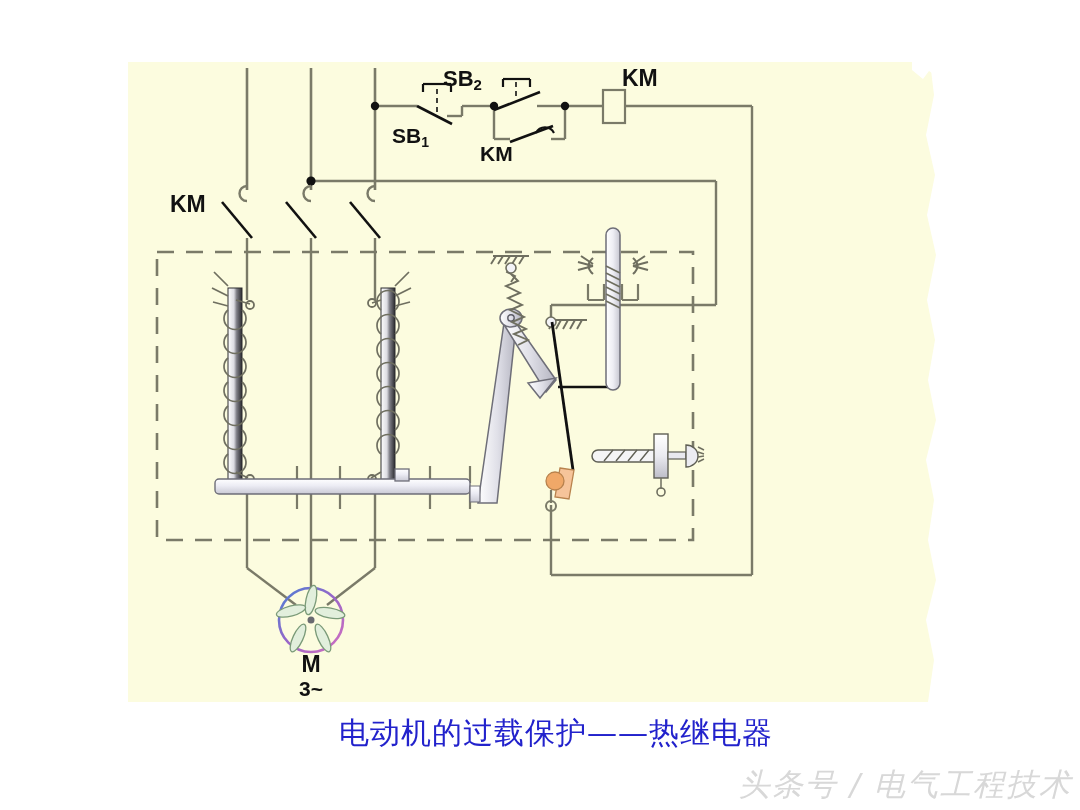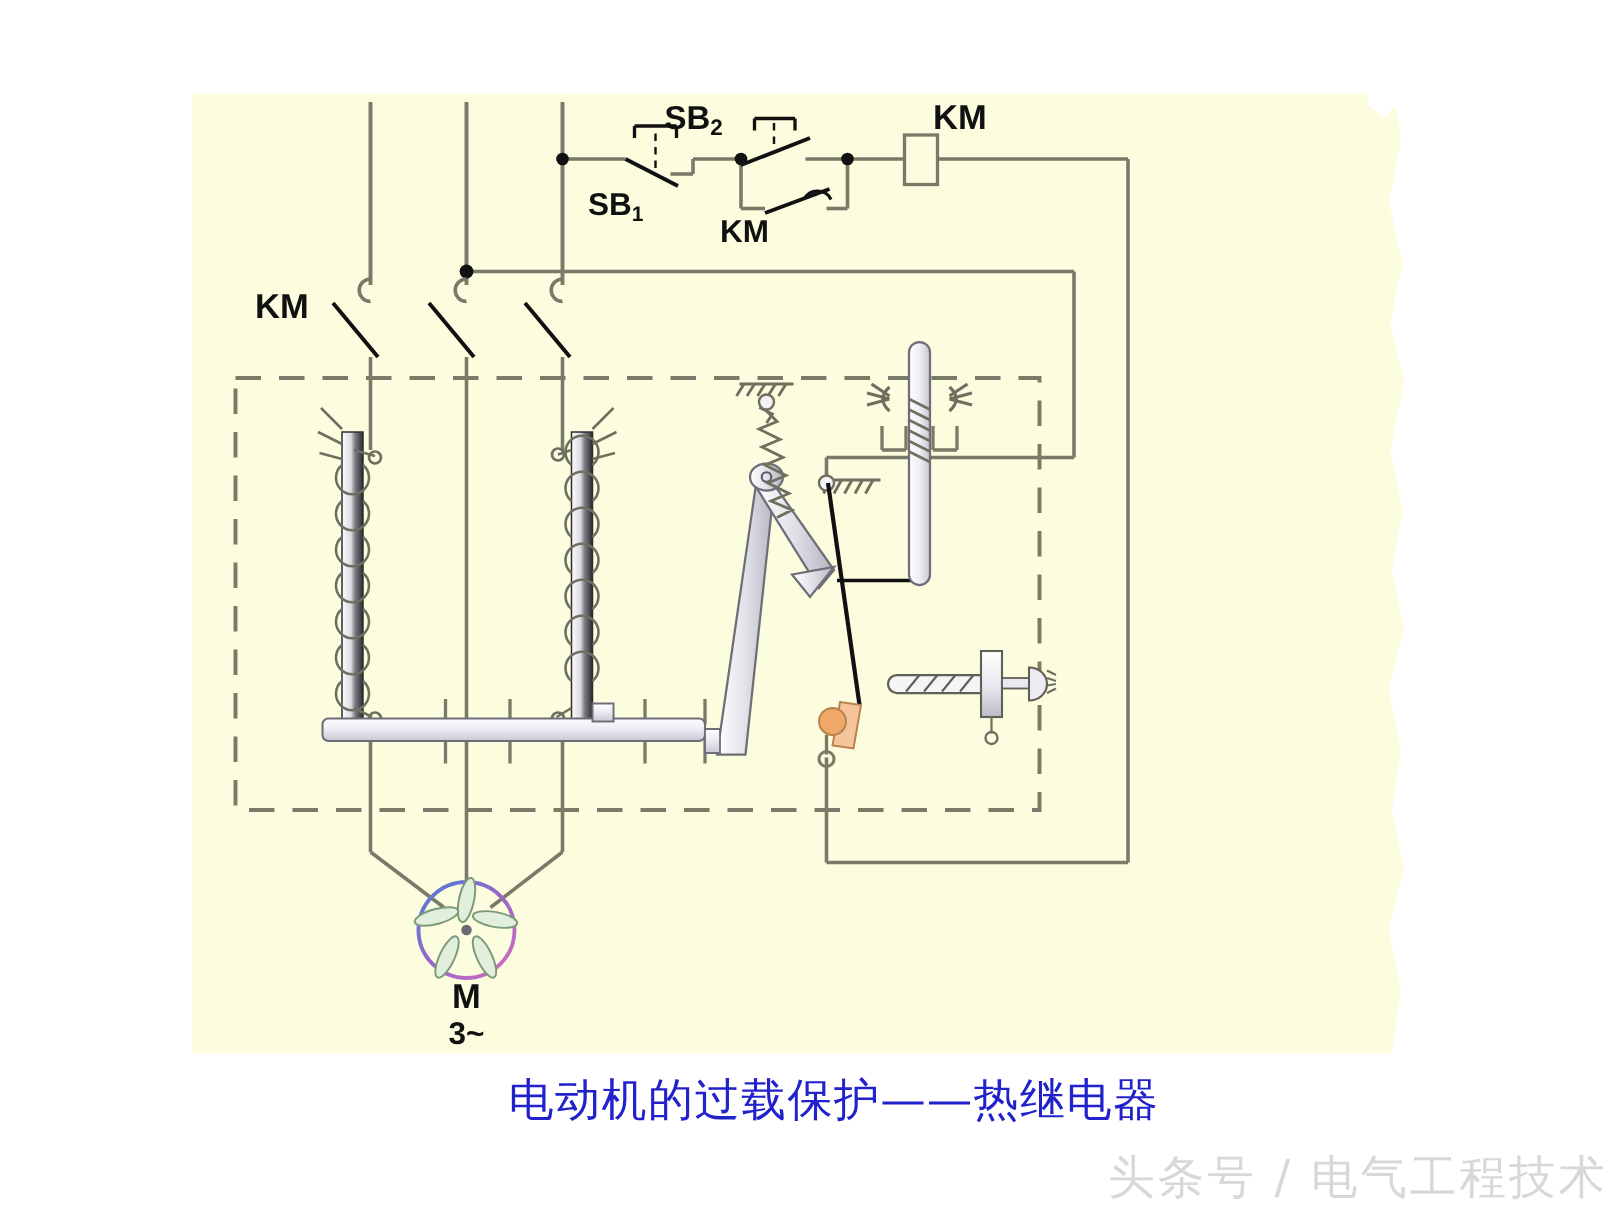--- a/index.html
+++ b/index.html
@@ -6,21 +6,21 @@
   body{width:1080px;height:810px;position:relative;
        font-family:"Liberation Sans","DejaVu Sans",sans-serif;overflow:hidden;}
   #stage{position:absolute;left:0;top:0;width:1080px;height:810px;background:#ffffff;}
   #panel{position:absolute;left:128px;top:62px;width:810px;height:640px;background:#fcfcdf;}
   #svgwrap{position:absolute;left:0;top:0;width:1080px;height:810px;}
   .caption{position:absolute;left:0;top:713px;width:1080px;text-align:center;
            color:#2222cc;font-size:30px;letter-spacing:1px;
            font-family:"DejaVu Serif","Liberation Serif",serif;margin-left:16px;}
   .watermark{position:absolute;right:8px;top:764px;color:#d8d8d8;font-size:31px;
              letter-spacing:2px;font-family:"DejaVu Sans","Liberation Sans",sans-serif;
-             text-shadow:0 1px 0 #ffffff;}
+             text-shadow:0 1px 0 #ffffff;font-style:italic;}
   .lbl{font-family:"Liberation Sans","DejaVu Sans",sans-serif;font-weight:bold;fill:#111;}
 </style>
 </head>
 <body>
 
 <div id="stage">
 
   <div id="panel"></div>
 
   <svg id="svgwrap" viewBox="0 0 1080 810">

